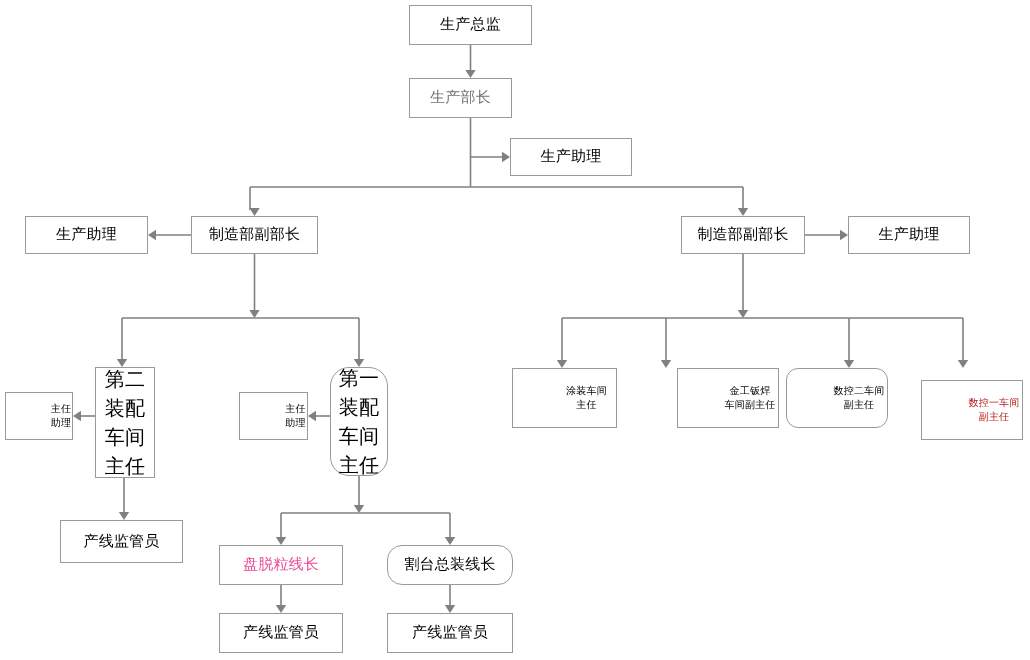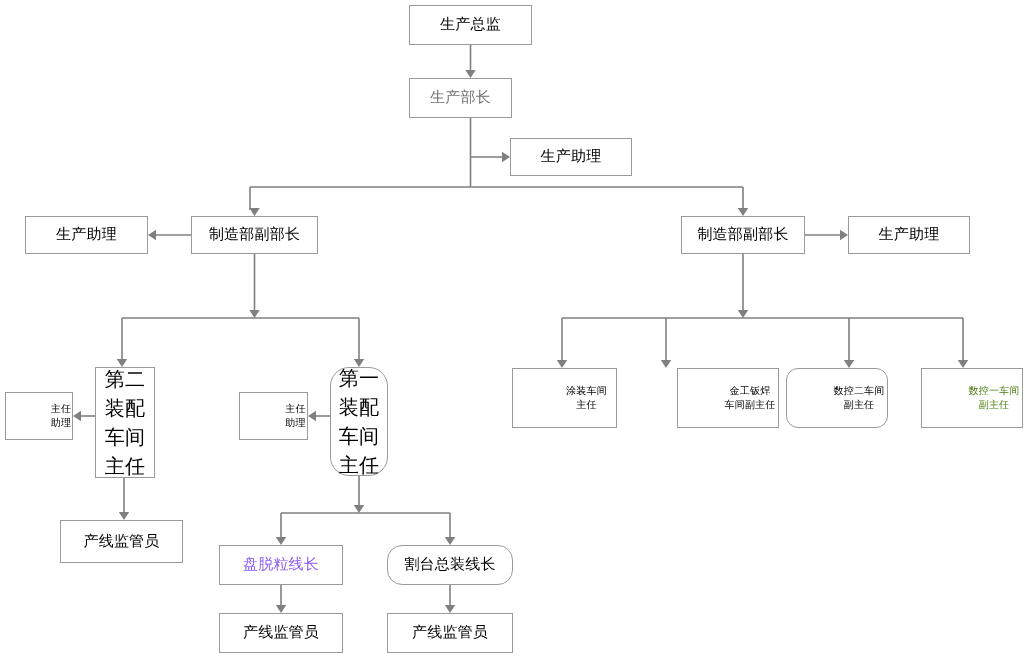--- a/index.html
+++ b/index.html
@@ -110,21 +110,21 @@
       <div class="node narrow" style="left: 330px; top: 367px; width: 58px; height: 109px; border-color: rgb(154, 154, 154); color: rgb(0, 0, 0); border-radius: 19px;">第一
 装配
 车间
 主任</div>
       <div class="node small" style="left: 512px; top: 368px; width: 105px; height: 60px; border-color: rgb(154, 154, 154); color: rgb(0, 0, 0);">涂装车间
 主任</div>
       <div class="node small" style="left: 677px; top: 368px; width: 102px; height: 60px; border-color: rgb(154, 154, 154); color: rgb(0, 0, 0);">金工钣焊
 车间副主任</div>
       <div class="node small" style="left: 786px; top: 368px; width: 102px; height: 60px; border-color: rgb(154, 154, 154); color: rgb(0, 0, 0); border-radius: 12px;">数控二车间
 副主任</div>
-      <div class="node small" style="left: 921px; top: 368px; width: 102px; height: 60px; border-color: rgb(154, 154, 154); color: #4d7c0f;">数控一车间
+      <div class="node small" style="left: 921px; top: 380px; width: 102px; height: 60px; border-color: rgb(154, 154, 154); color: #b91c1c;">数控一车间
 副主任</div>
       <div class="node" style="left: 60px; top: 520px; width: 123px; height: 43px; border-color: rgb(154, 154, 154); color: rgb(0, 0, 0);">产线监管员</div>
-      <div class="node" style="left: 219px; top: 545px; width: 124px; height: 40px; border-color: rgb(154, 154, 154); color: #8b5cf6;">盘脱粒线长</div>
+      <div class="node" style="left: 219px; top: 545px; width: 124px; height: 40px; border-color: rgb(154, 154, 154); color: #ec4899;">盘脱粒线长</div>
       <div class="node" style="left: 387px; top: 545px; width: 126px; height: 40px; border-color: rgb(154, 154, 154); color: rgb(0, 0, 0); border-radius: 15px;">割台总装线长</div>
       <div class="node" style="left: 219px; top: 613px; width: 124px; height: 40px; border-color: rgb(154, 154, 154); color: rgb(0, 0, 0);">产线监管员</div>
       <div class="node" style="left: 387px; top: 613px; width: 126px; height: 40px; border-color: rgb(154, 154, 154); color: rgb(0, 0, 0);">产线监管员</div>
     </div>
 </div>
 
 </body></html>

